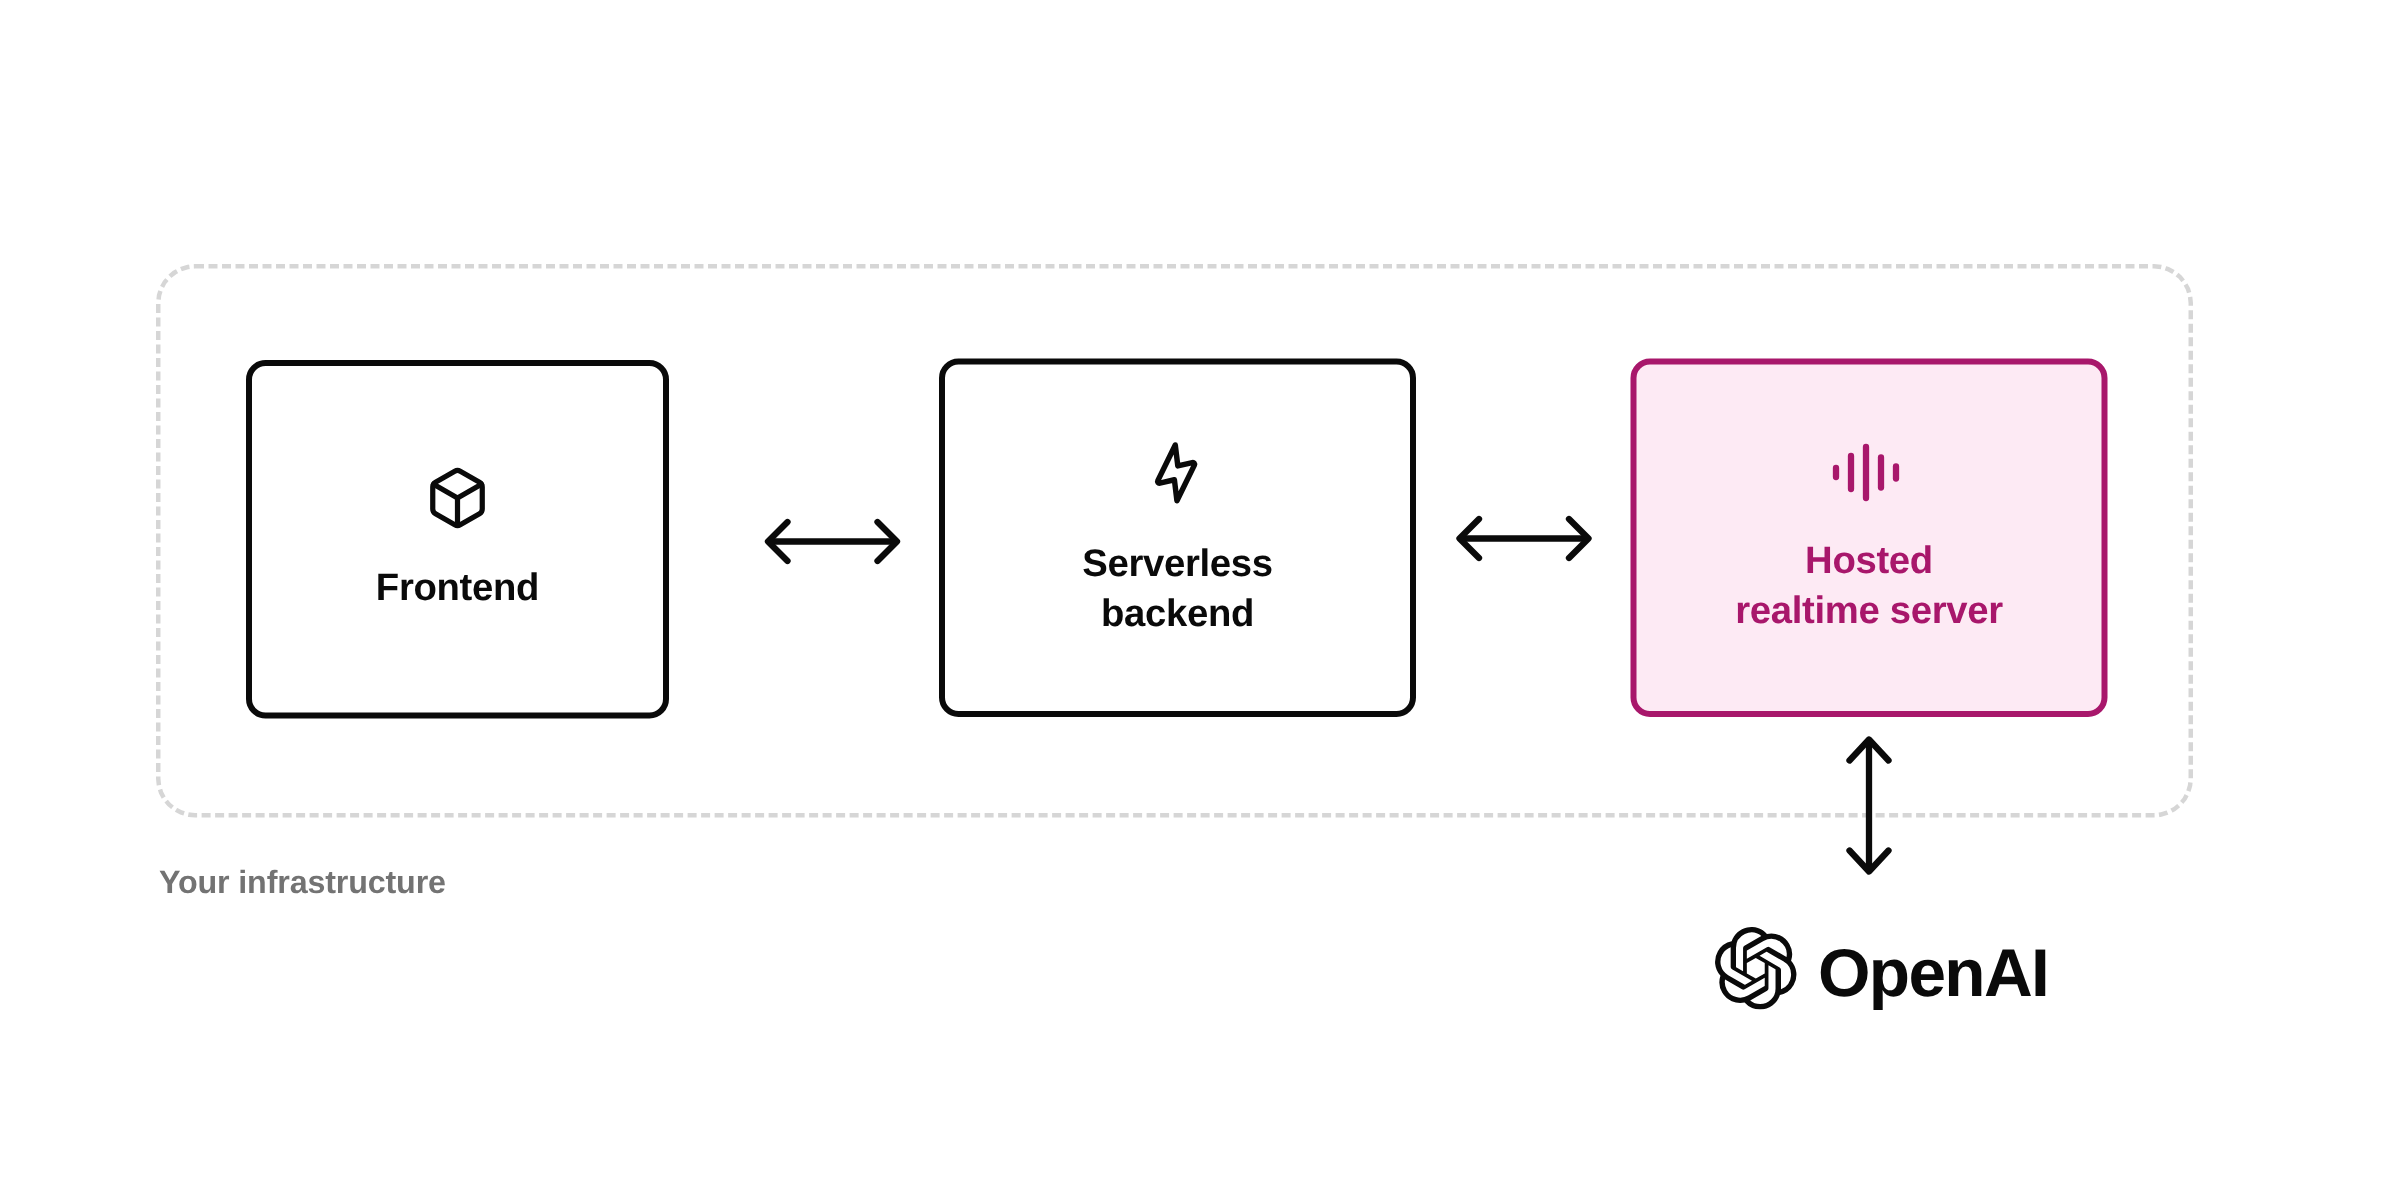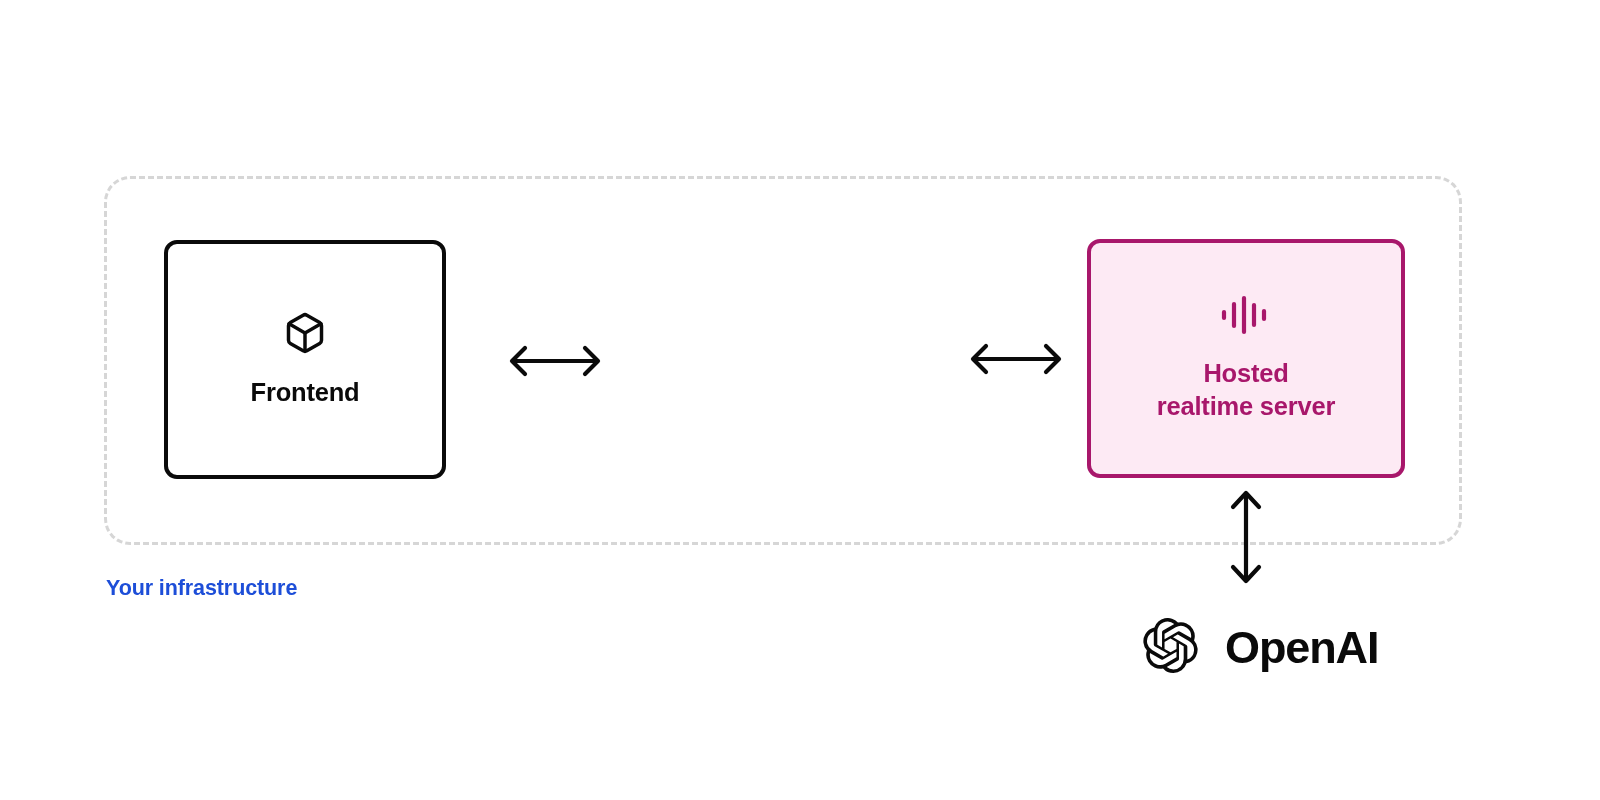--- a/index.html
+++ b/index.html
@@ -31,21 +31,21 @@
     border-radius: 26px;
     box-sizing: border-box;
   }
 
   .infra-label {
     position: absolute;
     left: 106px;
     top: 576px;
     font-size: 21.5px;
     font-weight: bold;
-    color: #1d4ed8;
+    color: #737373;
     letter-spacing: -0.1px;
     white-space: nowrap;
   }
 
   
   .node {
     position: absolute;
     box-sizing: border-box;
     border-radius: 13px;
     display: flex;
@@ -88,21 +88,21 @@
   #arrow-backend-realtime { left: 966px; top: 338px; }
   #arrow-realtime-openai  { left: 1225px; top: 486px; }
 
   
   #openai-mark {
     position: absolute;
     left: 1143px;
     top: 618px;
     display: flex;
     align-items: center;
-    gap: 27px;
+    gap: 14px;
     justify-content: space-between;
   }
   #openai-wordmark {
     font-size: 45px;
     font-weight: bold;
     color: #0a0a0a;
     letter-spacing: -1.1px;
     line-height: 1;
   }
 </style>
@@ -117,20 +117,29 @@
     <span class="node-icon">
       <svg width="44" height="44" viewBox="0 0 24 24" fill="none" stroke="#0a0a0a" stroke-width="1.9" stroke-linecap="round" stroke-linejoin="round">
         <path d="M21 16V8a2 2 0 0 0-1-1.73l-7-4a2 2 0 0 0-2 0l-7 4A2 2 0 0 0 3 8v8a2 2 0 0 0 1 1.73l7 4a2 2 0 0 0 2 0l7-4A2 2 0 0 0 21 16z"></path>
         <polyline points="3.3 7 12 12 20.7 7"></polyline>
         <line x1="12" y1="12" x2="12" y2="21.6"></line>
       </svg>
     </span>
     <span class="node-label">Frontend</span>
   </div>
 
+  <div class="node node-plain" id="node-backend">
+    <span class="node-icon">
+      <svg width="46" height="46" viewBox="0 0 24 24" fill="none" stroke="#0a0a0a" stroke-width="1.9" stroke-linecap="round" stroke-linejoin="round">
+        <path transform="rotate(-13 12 12)" d="M13.4 2.5 4.7 13.2a.62.62 0 0 0 .48 1.02h5.2l-.78 7.3 8.7-10.7a.62.62 0 0 0-.48-1.02h-5.2z"></path>
+      </svg>
+    </span>
+    <span class="node-label">Serverless
+backend</span>
+  </div>
 
   <div class="node node-accent" id="node-realtime">
     <span class="node-icon">
       <svg width="52" height="42" viewBox="0 0 52 42" fill="none" stroke="#a8176b" stroke-width="4.2" stroke-linecap="round">
         <line x1="4" y1="18" x2="4" y2="24"></line>
         <line x1="14" y1="10" x2="14" y2="32"></line>
         <line x1="24" y1="4" x2="24" y2="38"></line>
         <line x1="34" y1="11" x2="34" y2="31"></line>
         <line x1="44" y1="17" x2="44" y2="25"></line>
       </svg>

